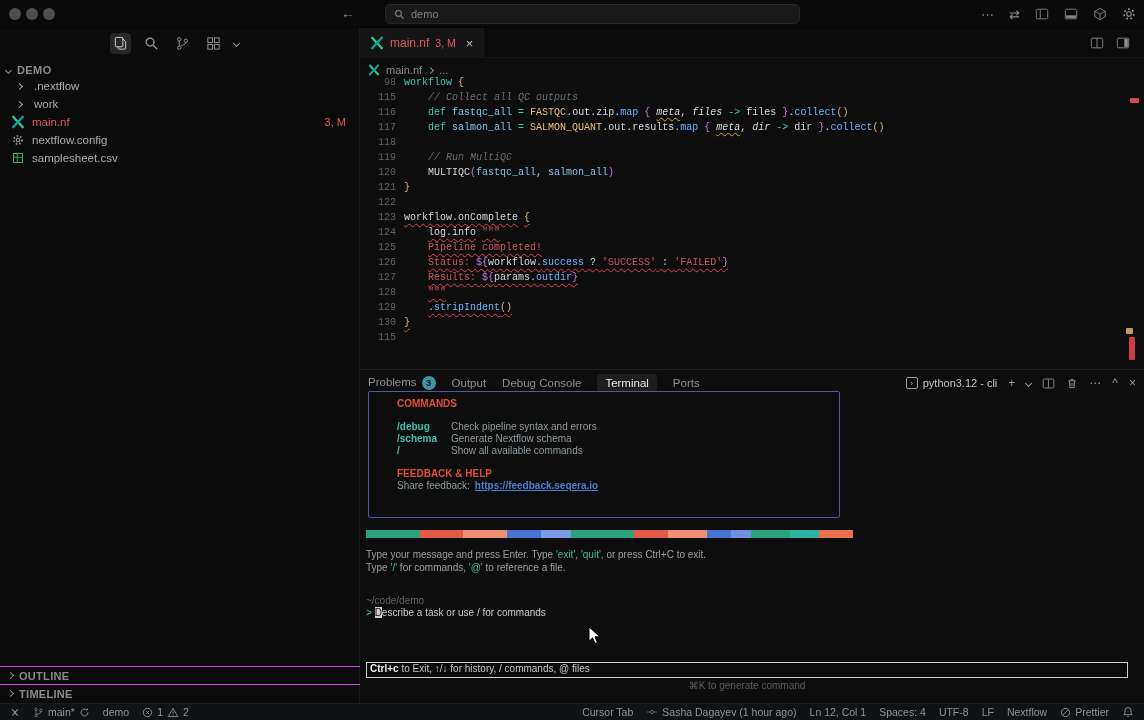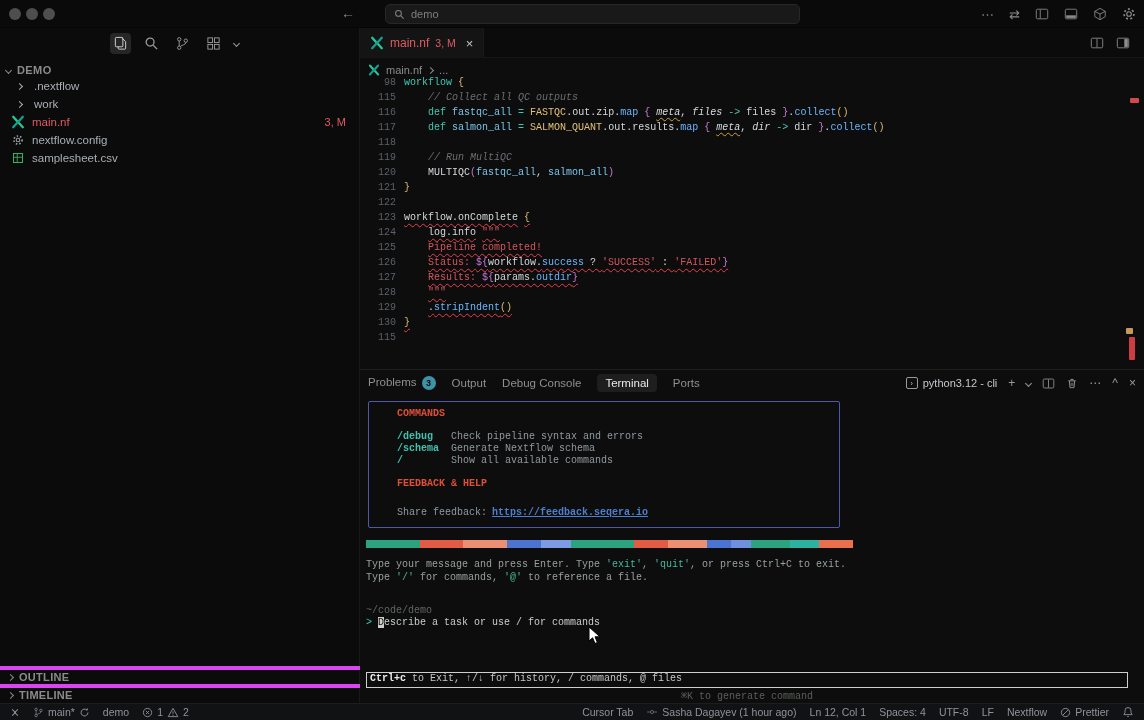--- a/index.html
+++ b/index.html
@@ -26,21 +26,21 @@
   .explorer-header { position:absolute; left:6px; top:36px; display:flex; align-items:center; gap:6px; color:#8b8b8b; font-size:11px; font-weight:bold; letter-spacing:.4px; }
   .file-tree { position:absolute; left:0; top:49px; width:360px; }
   .tree-row { height:18px; display:flex; align-items:center; font-size:11.5px; color:#a9afb5; position:relative; }
   .tree-row .chev-wrap { width:14px; margin-left:12px; display:flex; justify-content:center; }
   .tree-row .ficon { width:16px; margin-left:10px; margin-right:6px; display:flex; justify-content:center; }
   .tree-row.folder .label { margin-left:8px; }
   .tree-row .badge-right { position:absolute; right:14px; font-size:11px; }
   .red-text { color:#de5b62 !important; }
   .chr { width:5px; height:5px; border-right:1px solid currentColor; border-bottom:1px solid currentColor; transform:rotate(-45deg); display:inline-block; }
   .chd { width:5px; height:5px; border-right:1px solid currentColor; border-bottom:1px solid currentColor; transform:rotate(45deg); display:inline-block; }
-  .sidebar-section { position:absolute; left:0; width:360px; height:18px; border-top:4px solid #d946ef;
+  .sidebar-section { position:absolute; left:0; width:360px; height:18px; border-top:1px solid #d946ef;
     display:flex; align-items:center; gap:6px; padding-left:8px; color:#8b8b8b; font-size:11px; font-weight:bold; letter-spacing:.3px;}
   .sec-outline { top:638px; } .sec-timeline { top:656px; }
 
   
   #editor { position:absolute; left:360px; top:28px; width:784px; height:675px; background:#0d0d0d; }
   .tabbar { position:absolute; left:0; top:0; width:784px; height:30px; background:#0b0b0b; border-bottom:1px solid #161616; }
   .tab { display:inline-flex; height:30px; align-items:center; gap:6px; padding:0 10px; background:#141414; border-right:1px solid #191919; font-size:12px; }
   .tab-badge { font-size:10.5px; }
   .tab-close { color:#c3c3c3; font-size:13px; margin-left:4px; }
   .tab-actions { position:absolute; right:14px; top:0; height:30px; display:flex; align-items:center; gap:12px; color:#8f8f8f; }
@@ -61,29 +61,29 @@
   
   .panel { position:absolute; left:0; top:341px; width:784px; height:334px; background:#0d0d0d; border-top:1px solid #1f1f1f; }
   .panel-header { position:absolute; left:0; top:0; width:784px; height:26px; display:flex; align-items:center; gap:16px; padding-left:8px; font-size:11.5px; color:#8f8f8f; }
   .ptab { display:flex; align-items:flex-start; gap:5px; }
   .ptab.active { color:#e8e8e8; background:#1e1e1e; border-radius:4px; padding:3px 8px; }
   .pbadge { width:14px; height:14px; border-radius:50%; background:#3e93a8; color:#0b0b0b; font-size:9px; font-weight:bold; display:flex; align-items:center; justify-content:center; }
   .panel-actions { position:absolute; right:8px; top:0; height:26px; display:flex; align-items:center; gap:11px; color:#9a9a9a; font-size:12px; }
   .term-inst { display:flex; gap:5px; color:#c2c7cc; font-size:11px; }
   .term-box-icon { width:12px; height:12px; border:1px solid #9a9a9a; border-radius:2px; font-size:7px; display:flex; align-items:center; justify-content:center; }
 
-  .term { position:absolute; left:0; top:26px; width:784px; height:308px; font-family:Liberation Mono, monospace; font-size:10px; color:#9aa3a1; }
+  .term { position:absolute; left:0; top:16px; width:784px; height:308px; font-family:Liberation Sans, sans-serif; font-size:10px; color:#9aa3a1; }
   .help-box { position:absolute; left:8px; top:5px; width:472px; height:127px; border:1px solid #5059a8; border-radius:2px; padding:6px 0 0 28px; }
   .hb-title { color:#dd4f38; font-weight:bold; line-height:12px; }
   .hb-cmds { margin-top:11px; }
   .hb-row { line-height:12px; display:flex; }
   .hb-cmd { display:inline-block; width:54px; color:#41c0ae; font-weight:bold; flex:none; }
   .hb-desc { color:#8f9aa0; }
   .hb-t2 { margin-top:11px; }
-  .hb-feedback { margin-top:17px; line-height:12px; color:#8f9aa0; }
+  .hb-feedback { margin-top:0; line-height:12px; color:#8f9aa0; }
   .hb-link { color:#4d7fd0; font-weight:bold; text-decoration:underline; margin-left:5px; }
   .grad-bar { position:absolute; left:6px; top:144px; width:487px; height:8px;
     background:linear-gradient(90deg,#2aa37e 0 11%,#e25b45 11% 20%,#ed8f73 20% 29%,#4a73d2 29% 36%,#7b9be4 36% 42%,#2aa37e 42% 55%,#e25b45 55% 62%,#ed8f73 62% 70%,#4a73d2 70% 75%,#6f8fe0 75% 79%,#2aa37e 79% 87%,#2bb3a0 87% 93%,#e8704e 93% 100%); }
   .hints { position:absolute; left:6px; top:162px; }
   .hint-line { line-height:13px; color:#98a09e; white-space:pre; }
   .tk-hl { color:#45b899; }
   .cwd { position:absolute; left:6px; top:209px; color:#5f665f; }
   .prompt-line { position:absolute; left:6px; top:221px; white-space:pre; color:#c9cdc8; }
   .prompt-sym { color:#45c6b2; }
   .blk-cursor { background:#ccd0cb; color:#141410; }

